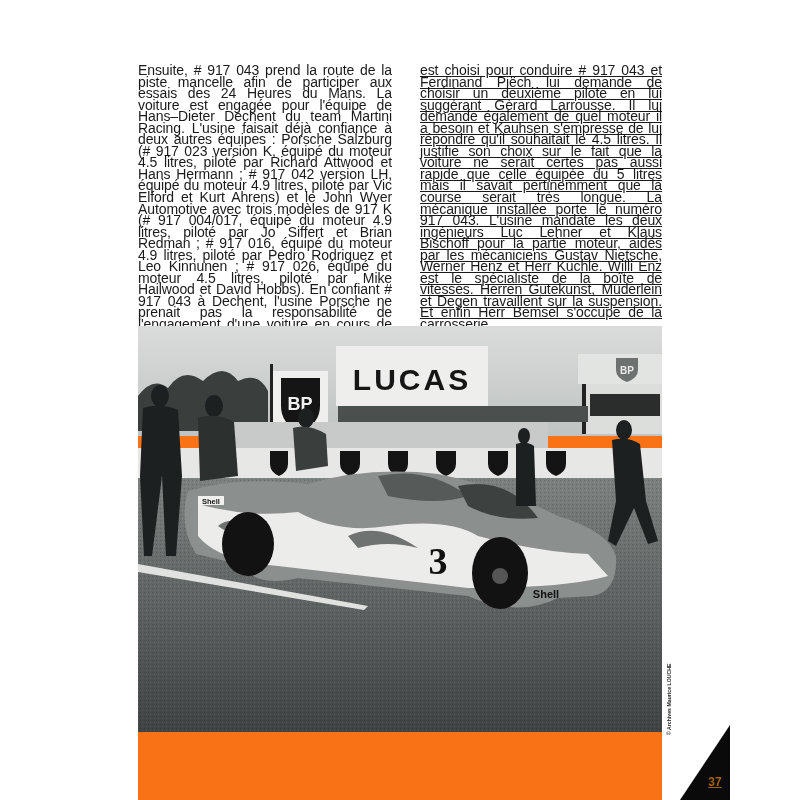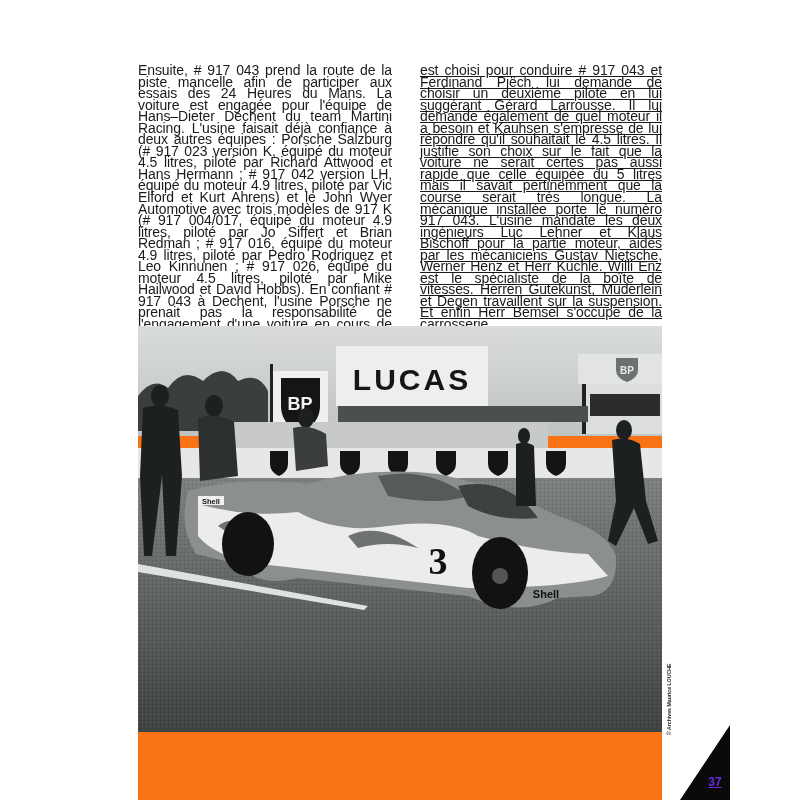--- a/index.html
+++ b/index.html
@@ -26,21 +26,21 @@
     position: absolute; left: 666px; top: 735px;
     transform-origin: 0 0; transform: rotate(-90deg);
     font-size: 5.2px; color: #222; white-space: nowrap;
     font-family: "Liberation Sans", sans-serif; font-weight: bold;
   }
   #corner {
     position: absolute; left: 680px; top: 725px; width: 50px; height: 75px;
   }
   #page-number {
     position: absolute; left: 703px; top: 775px; width: 24px;
-    color: #6d28d9; font-size: 12px; font-weight: bold; text-align: center; text-decoration: underline;
+    color: #a16207; font-size: 12px; font-weight: bold; text-align: center; text-decoration: underline;
   }
 </style>
 </head>
 <body>
 
 <div id="col-left" class="col">
   <p>Ensuite, # 917 043 prend la route de la piste mancelle afin de participer aux essais des 24 Heures du Mans. La voiture est engagée pour l'équipe de Hans–Dieter Dechent du team Martini Racing. L'usine faisait déjà confiance à deux autres équipes : Porsche Salzburg (# 917 023 version K, équipé du moteur 4.5 litres, piloté par Richard Attwood et Hans Hermann ; # 917 042 version LH, équipé du moteur 4.9 litres, piloté par Vic Elford et Kurt Ahrens) et le John Wyer Automotive avec trois modèles de 917 K (# 917 004/017, équipé du moteur 4.9 litres, piloté par Jo Siffert et Brian Redman ; # 917 016, équipé du moteur 4.9 litres, piloté par Pedro Rodriguez et Leo Kinnunen ; # 917 026, équipé du moteur 4.5 litres, piloté par Mike Hailwood et David Hobbs). En confiant # 917 043 à Dechent, l'usine Porsche ne prenait pas la responsabilité de l'engagement d'une voiture en cours de développement. Willi Kauhsen</p>
 </div>
 <div id="col-right" class="col">
   <p>est choisi pour conduire # 917 043 et Ferdinand Piëch lui demande de choisir un deuxième pilote en lui suggérant Gérard Larrousse. Il lui demande également de quel moteur il a besoin et Kauhsen s'empresse de lui répondre qu'il souhaitait le 4.5 litres. Il justifie son choix sur le fait que la voiture ne serait certes pas aussi rapide que celle équipée du 5 litres mais il savait pertinemment que la course serait très longue. La mécanique installée porte le numéro 917 043. L'usine mandate les deux ingénieurs Luc Lehner et Klaus Bischoff pour la partie moteur, aidés par les mécaniciens Gustav Nietsche, Werner Henz et Herr Küchle. Willi Enz est le spécialiste de la boîte de vitesses. Herren Gutekunst, Müderlein et Degen travaillent sur la suspension. Et enfin Herr Bemsel s'occupe de la carrosserie.</p>

